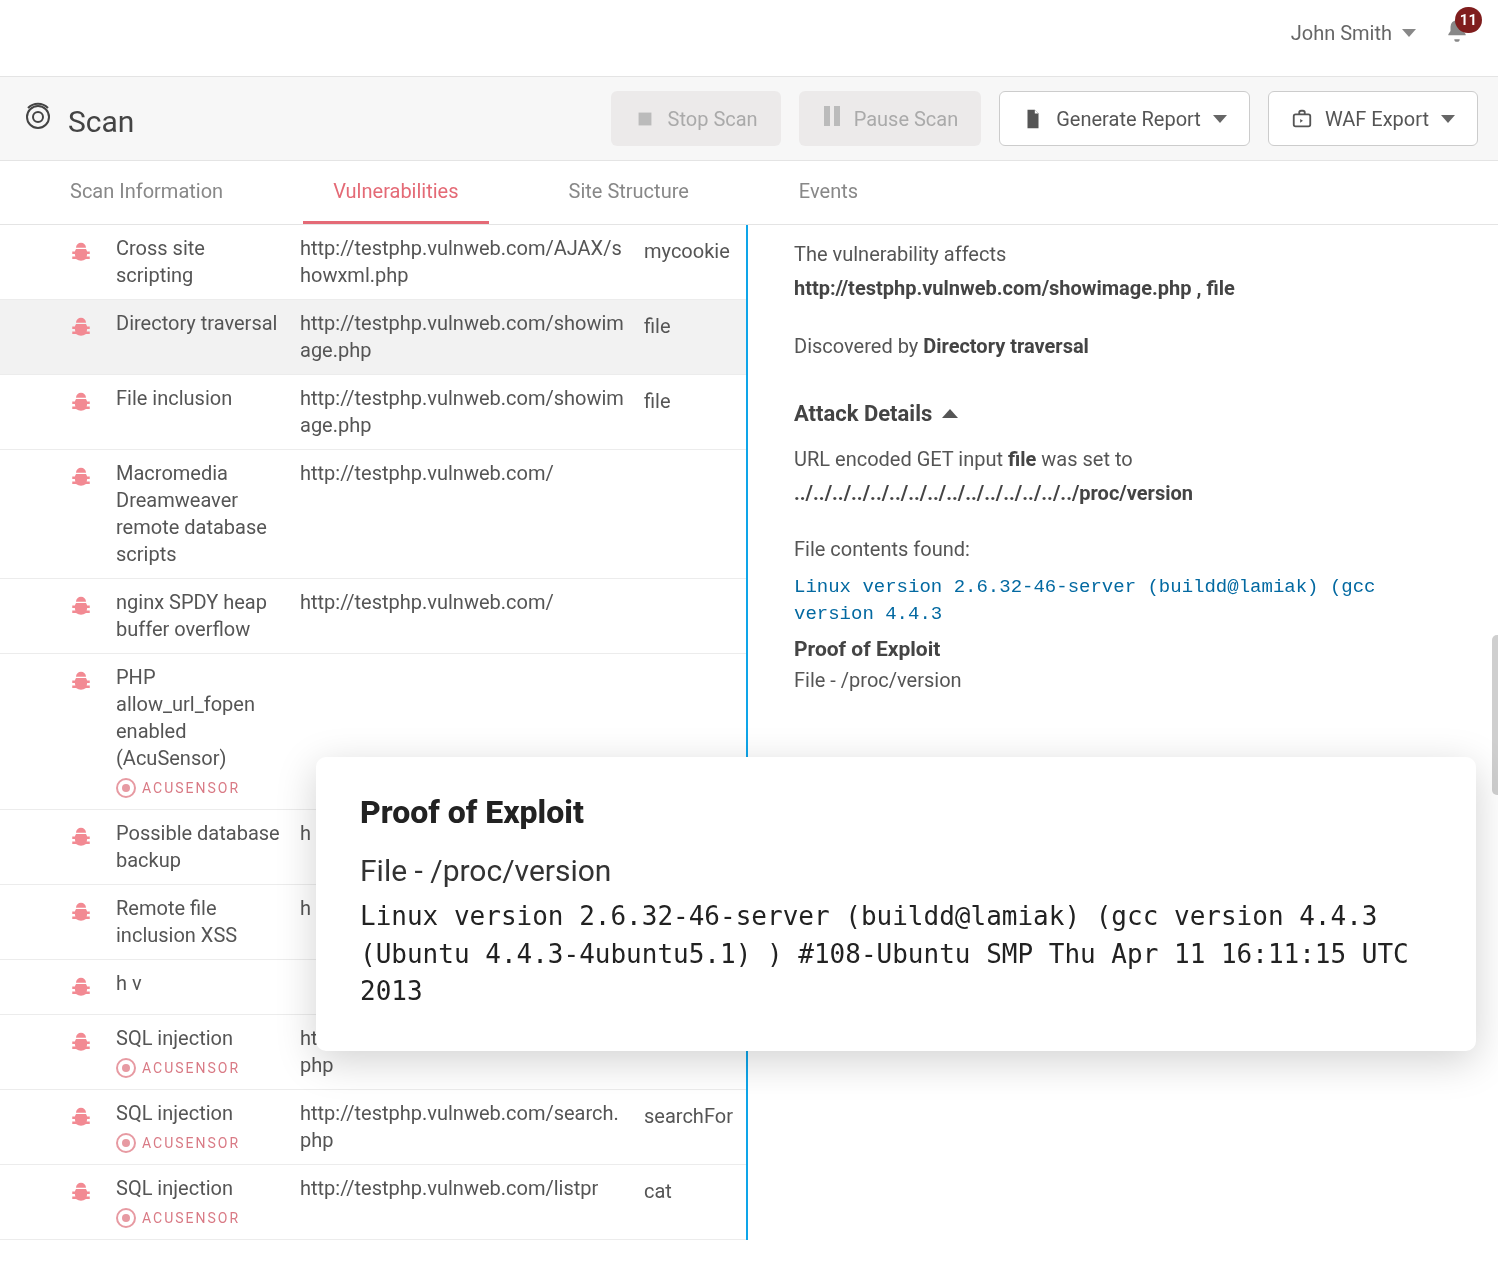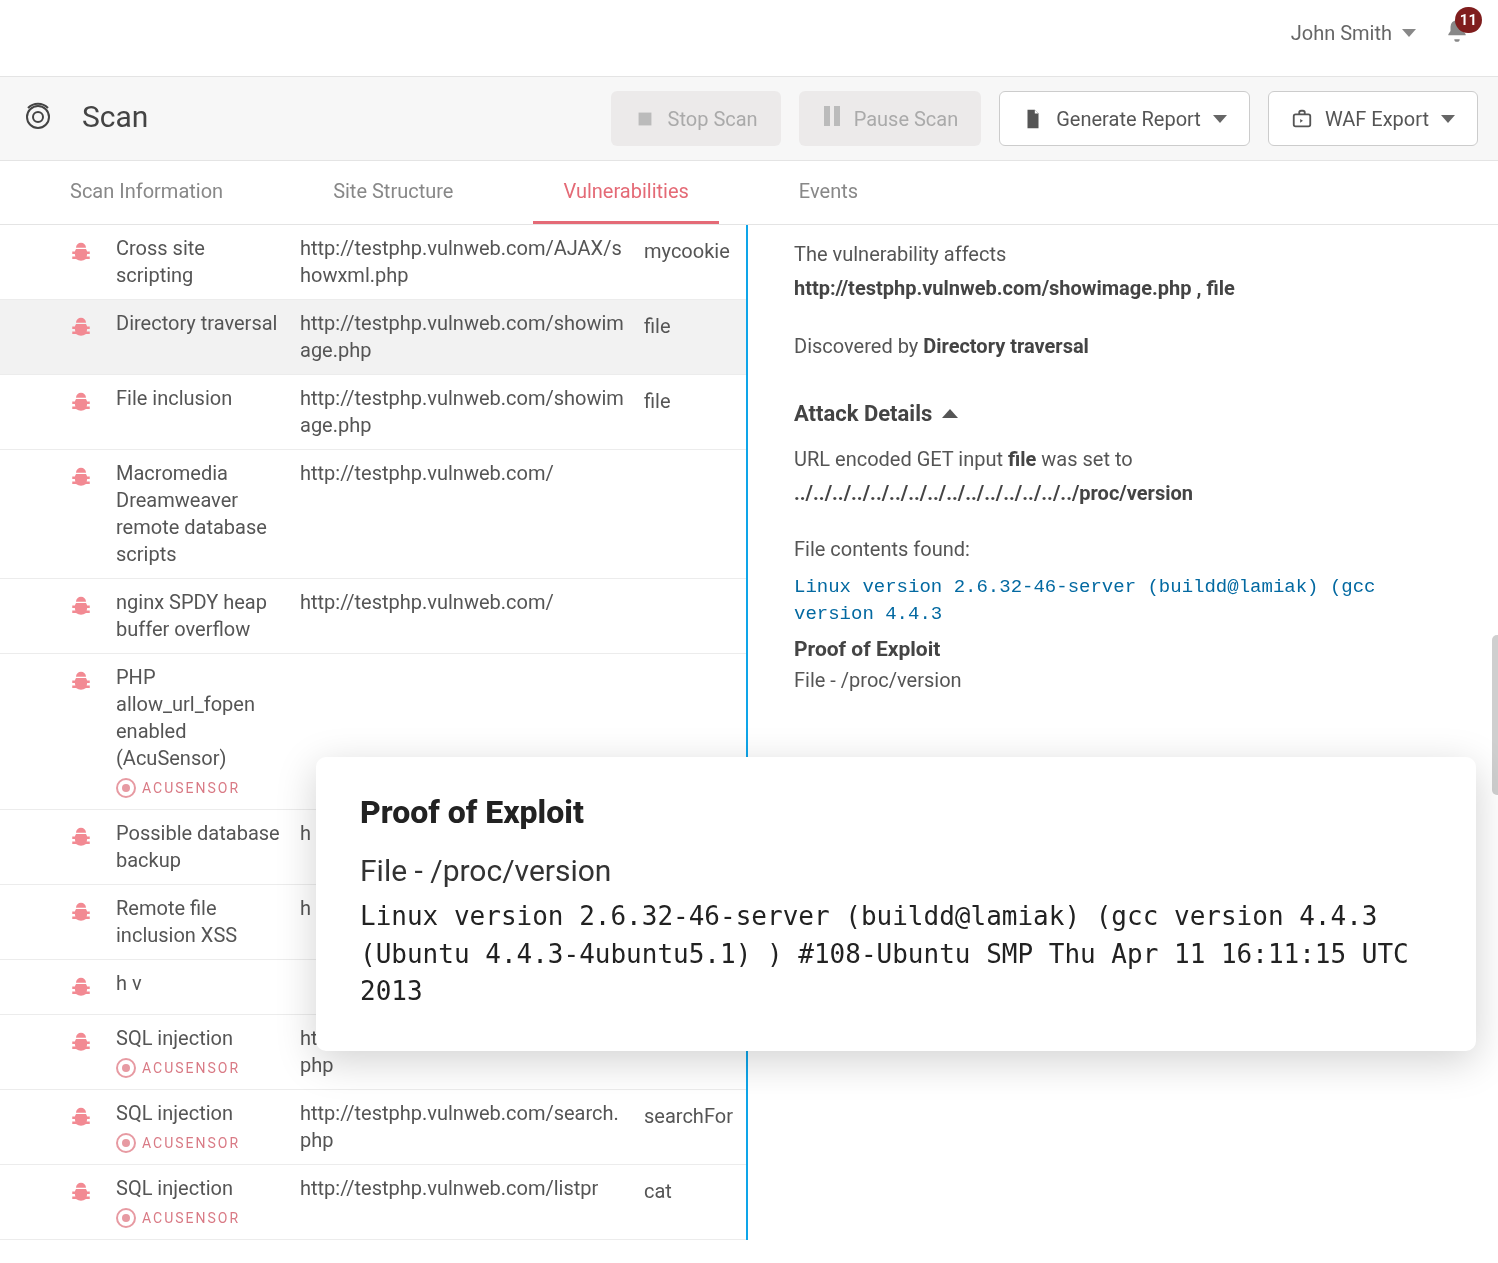--- a/index.html
+++ b/index.html
@@ -31,21 +31,21 @@
     position:absolute; top:-11px; right:-12px;
     background:#7f1d1d; color:#fff; border-radius:14px;
     min-width:26px; height:26px; display:flex; align-items:center; justify-content:center;
     font-size:15px; font-weight:600; padding:0 5px;
   }
   
   .toolbar {
     display:flex; align-items:center; padding:14px 20px;
     background:#f7f7f7; border-bottom:1px solid #e4e4e4;
   }
-  .toolbar-left { display:flex; align-items:flex-start; gap:26px; }
+  .toolbar-left { display:flex; align-items:flex-end; gap:12px; }
   .scan-icon svg { width:36px; height:36px; stroke:#444; fill:none; }
   .page-title { font-size:30px; color:#444; font-weight:400; }
   .toolbar-right { margin-left:auto; display:flex; gap:18px; }
   .btn {
     display:flex; align-items:center; gap:12px;
     padding:14px 22px; border-radius:6px; border:1px solid transparent;
     font-size:20px; cursor:pointer; color:#555;
   }
   .btn.disabled { background:#eceaea; color:#aaa; cursor:default; }
   .btn.outlined { background:#fff; border:1px solid #ccc; }
@@ -182,22 +182,22 @@
             <path d="M10 12l3 2-3 2z" fill="#555"></path>
           </svg>
       <span>WAF Export</span>
       <span class="caret-down"></span>
     </div>
   </div>
 </div>
 
 <div class="tabs">
   <div class="tab">Scan Information</div>
+  <div class="tab active">Vulnerabilities</div>
   <div class="tab">Site Structure</div>
-  <div class="tab active">Vulnerabilities</div>
   <div class="tab">Events</div>
 </div>
 
 <div class="split">
 
   <div class="left-pane" id="vuln-list">
 
   <div class="vuln-row">
           <div class="lead-spacer"></div>
           <div class="bug-cell">

